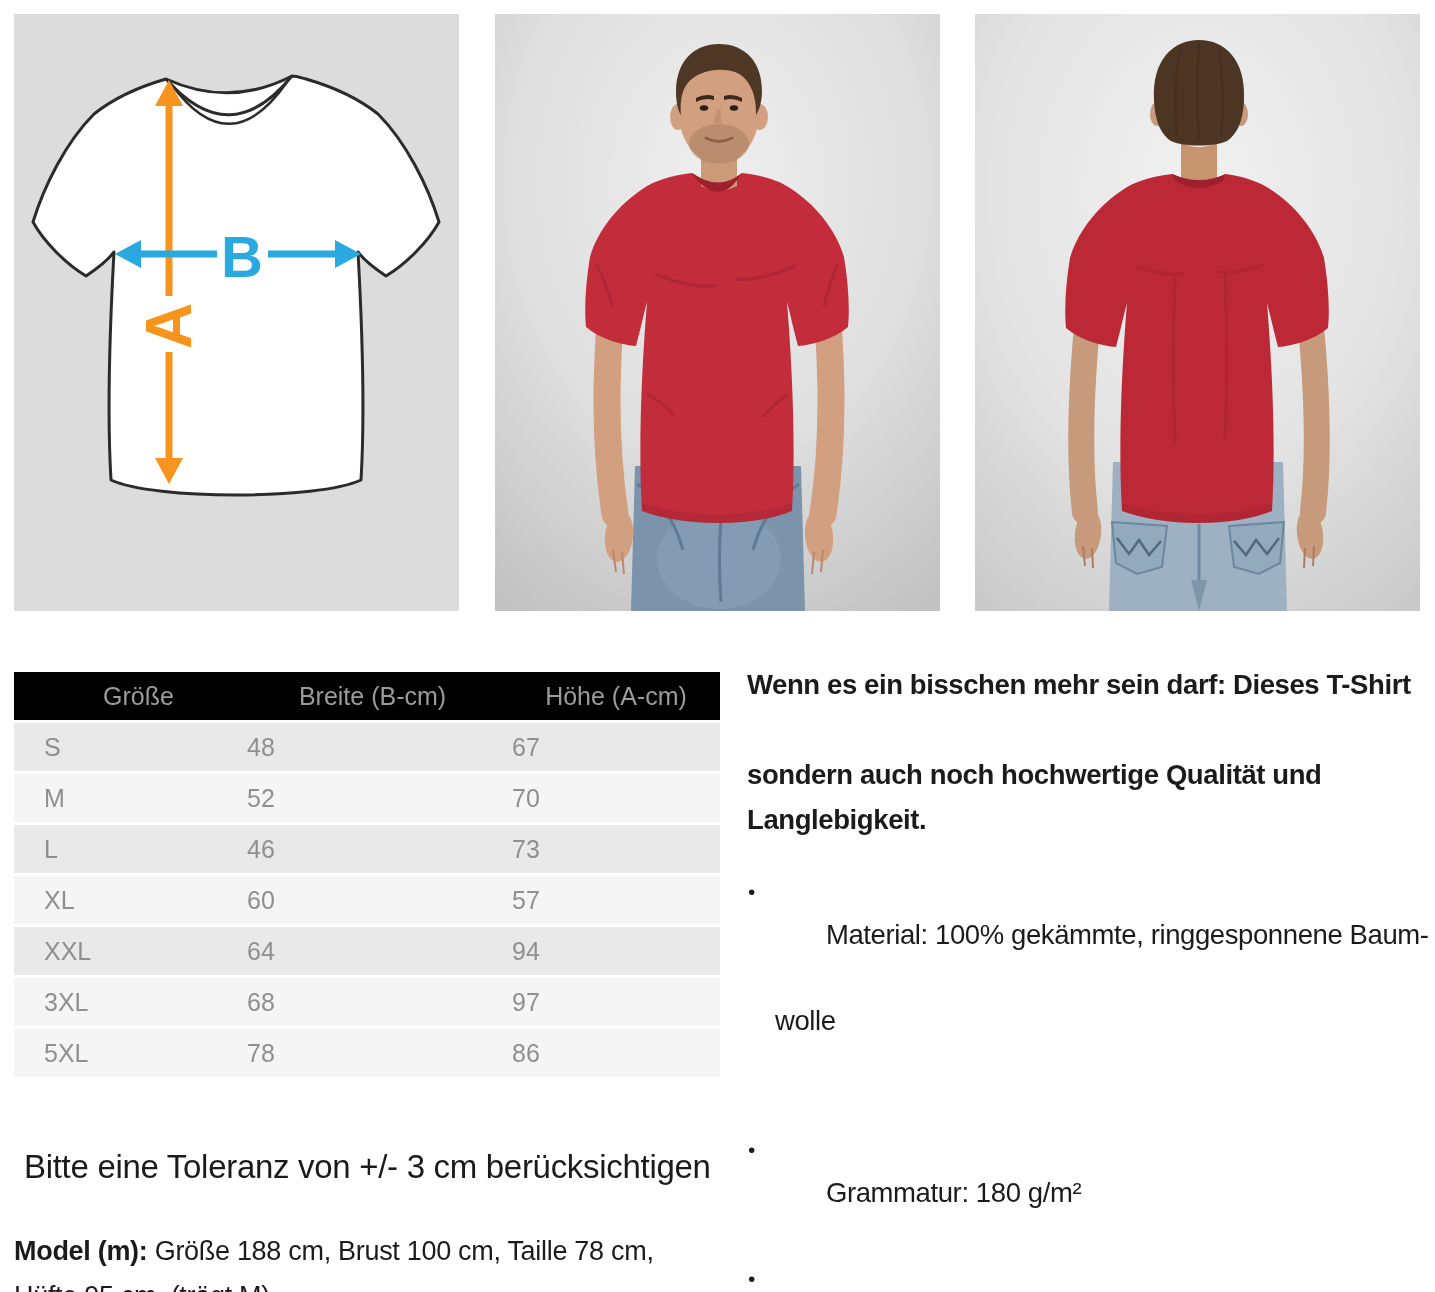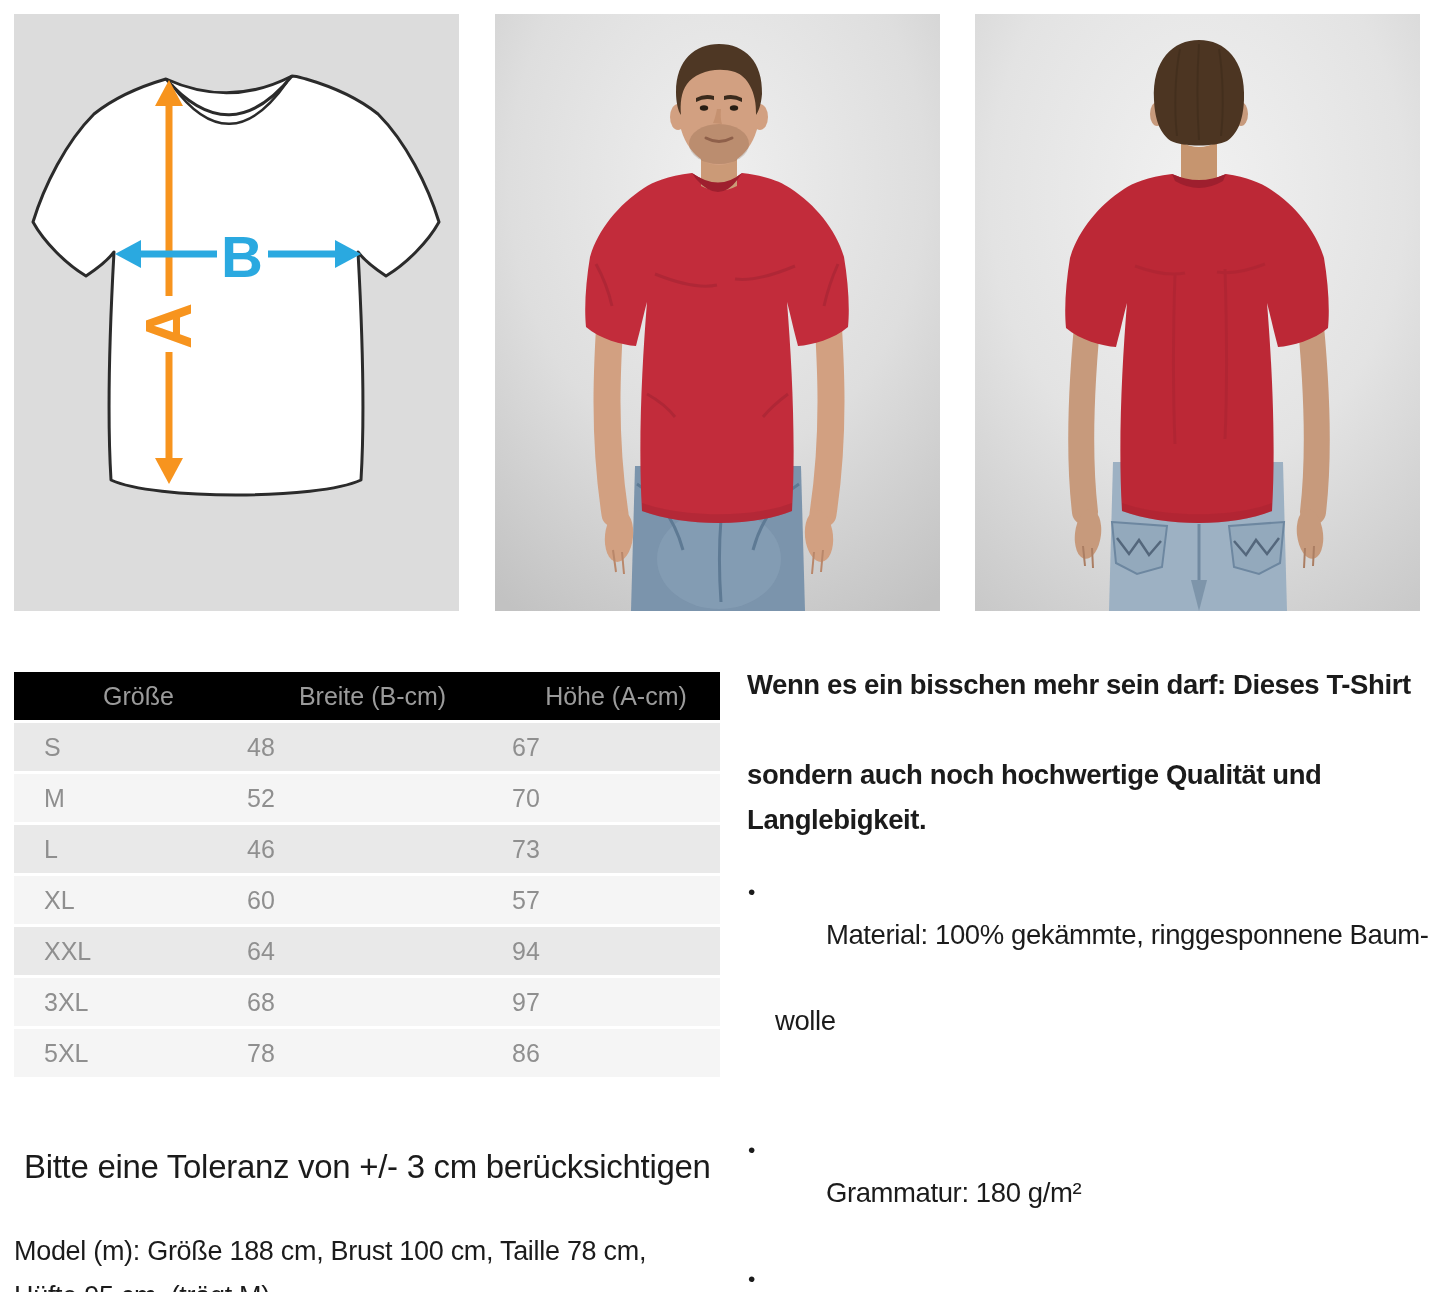--- a/index.html
+++ b/index.html
@@ -23,21 +23,21 @@
   table.size-table th.first{padding-left:30px;}
   table.size-table td{height:48px;font-size:25px;color:#8f8f8f;padding:0 0 0 14px;}
   table.size-table td.first{padding-left:30px;}
   table.size-table tr.dark td{background:#e9e9e9;}
   table.size-table tr.light td{background:#f5f5f5;}
 
   .tolerance-note{position:absolute;left:14px;top:1148px;width:710px;font-size:33px;
       letter-spacing:-0.3px;color:#1b1b1b;white-space:pre-wrap;margin-left:10px;}
   .model-note{position:absolute;left:14px;top:1202px;width:720px;font-size:27px;
       letter-spacing:-0.3px;line-height:45px;color:#1b1b1b;}
-  .model-note strong{font-weight:normal;}
+  .model-note strong{font-weight:bold;}
 
   
   .right-col{position:absolute;left:747px;top:662px;width:682px;}
   .desc{margin:0;font-size:27.5px;line-height:45px;letter-spacing:-0.4px;white-space:nowrap;font-weight:bold;}
   ul.features{margin:28px 0 0 0;padding:0;list-style:none;font-size:27.5px;line-height:43px;
       letter-spacing:-0.4px;}
   ul.features li{position:relative;padding-left:21px;white-space:pre-wrap;}
   ul.features .bullet{position:absolute;left:1px;top:0;font-size:21px;color:#1b1b1b;}
   ul.features .cont{padding-left:7px;}
 </style>

